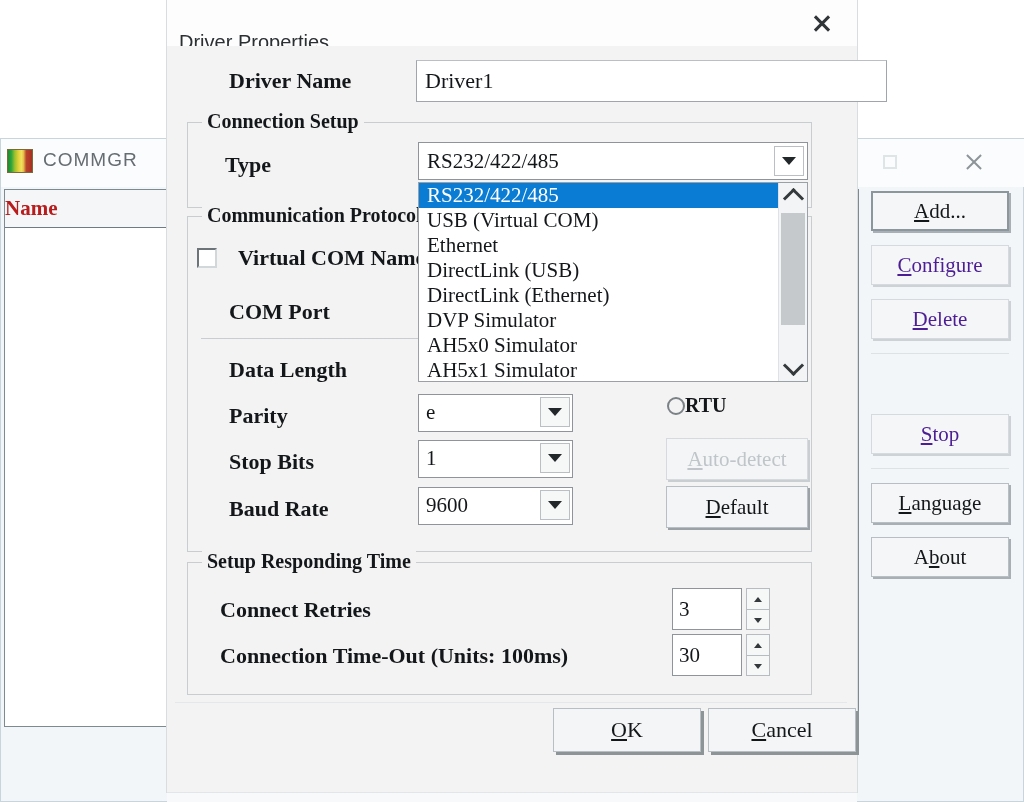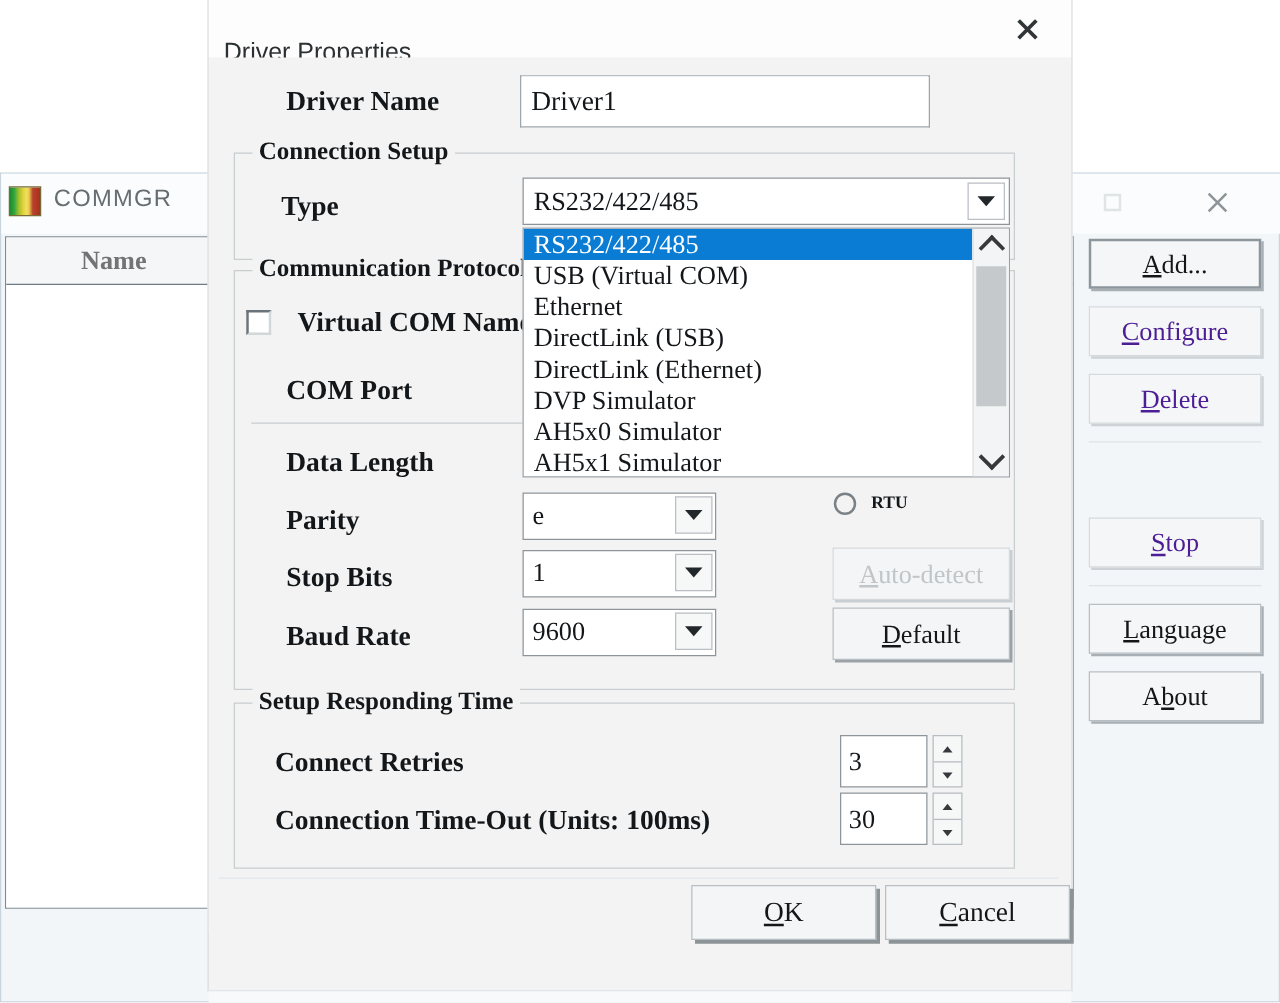--- a/index.html
+++ b/index.html
@@ -102,23 +102,23 @@
   #commgr-list-header {
     height: 38px;
     border-bottom: 1px solid #6e7b84;
     background: #f4f6f7;
     display: flex;
     align-items: center;
     box-sizing: border-box;
   }
   #commgr-col-name {
     width: 173px;
-    text-align: center;
+    text-align: left;
     font-size: 21px;
-    color: #737373;
+    color: #b91c1c;
     font-weight: bold;
     border-right: 1px solid #9aa6ad;
     box-sizing: border-box;
   }
   #commgr-list-body {
     height: 498px;
     background: #ffffff;
     position: relative;
   }
   #commgr-list-divider {
@@ -230,21 +230,21 @@
     left: 62px;
     top: 22px;
     font-size: 22px;
     color: #14171a;
     font-weight: bold;
   }
   #driver-name-input {
     position: absolute;
     left: 249px;
     top: 14px;
-    width: 328px;
+    width: 471px;
     height: 42px;
     background: #ffffff;
     border: 1px solid #9fa6ab;
     border-top-color: #b9bfc3;
     box-sizing: border-box;
     font-family: "Liberation Serif", serif;
     font-size: 22px;
     color: #14171a;
     padding: 0 8px;
     line-height: 40px;
@@ -450,22 +450,21 @@
     cursor: pointer;
   }
   #rtu-radio {
     width: 18px; height: 18px;
     border: 2px solid #7b8287;
     border-radius: 50%;
     box-sizing: border-box;
     background: #f3f3f3;
   }
   #rtu-label {
-    margin-left: 12px;
-    font-size: 14px;
+    font-size: 20px;
     color: #14171a;
     font-weight: bold;
     text-align: right;
   }
 
   
   .dlg-btn {
     position: absolute;
     width: 142px;
     height: 42px;

